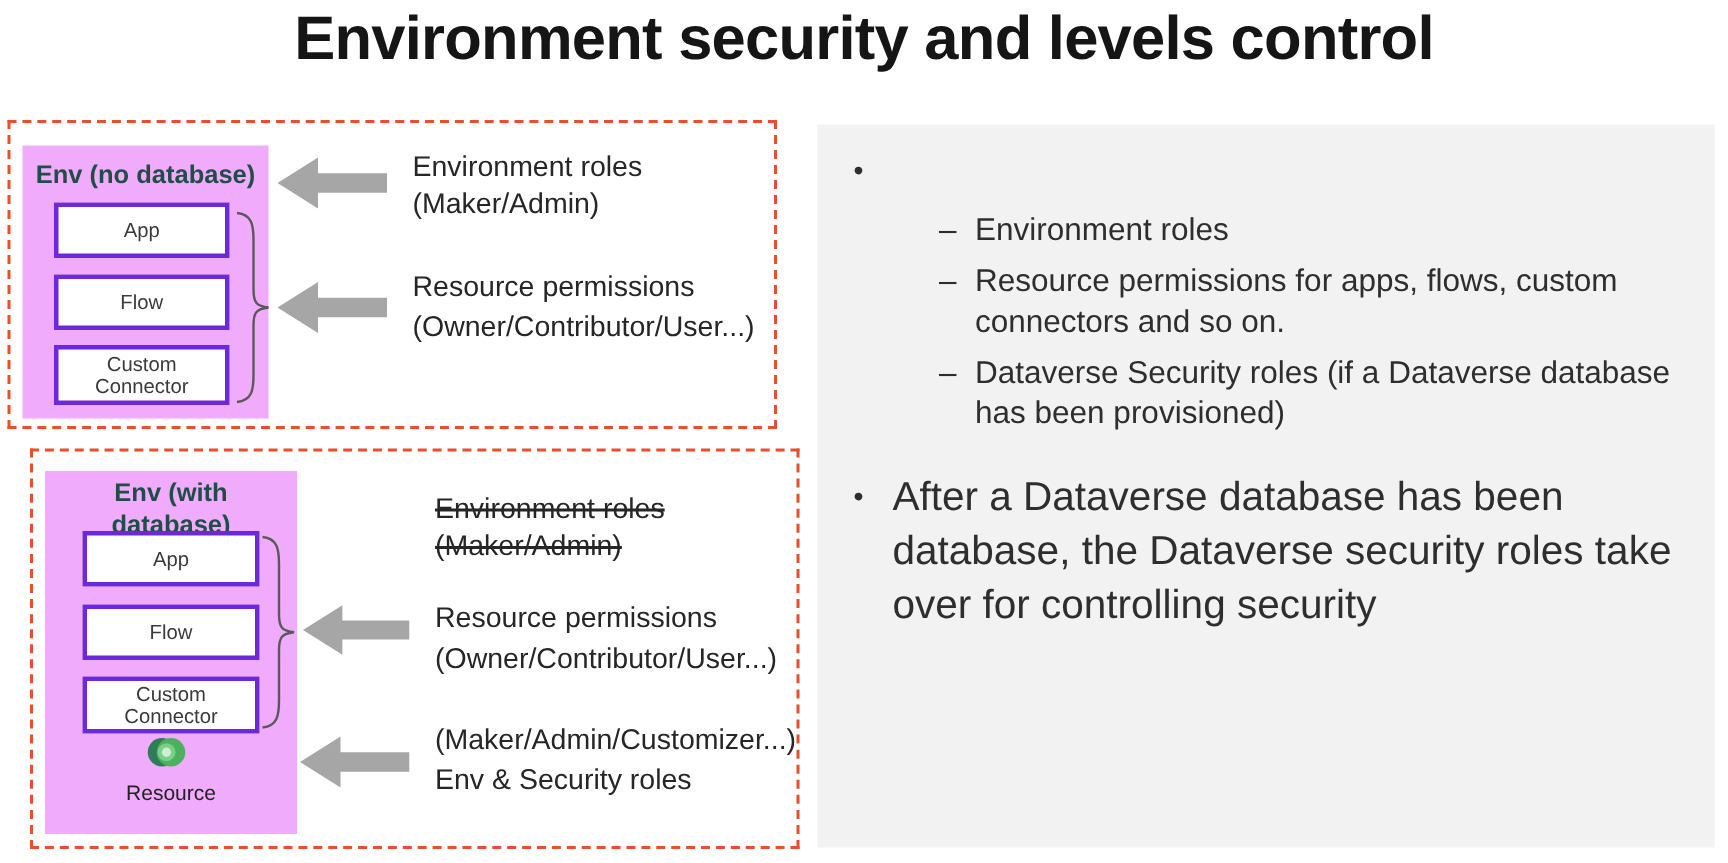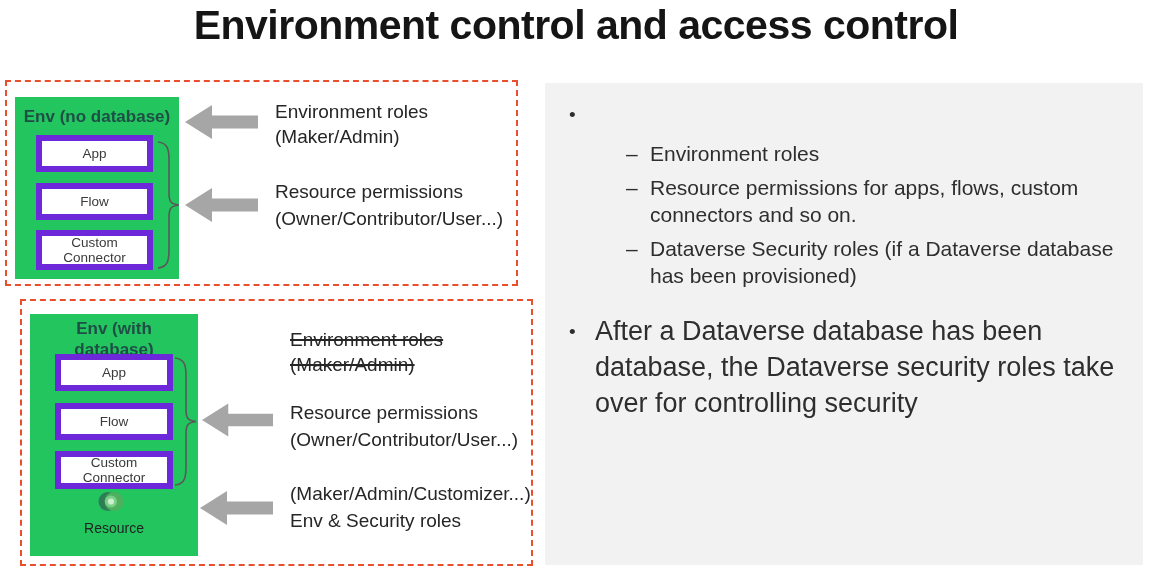--- a/index.html
+++ b/index.html
@@ -7,31 +7,31 @@
               font-family:"Liberation Sans", sans-serif; }
   #stage { position:relative; width:1152px; height:575px; background:#fff; }
 
   .page-title { position:absolute; left:0; top:2px; width:100%; text-align:center;
                 font-size:41px; font-weight:bold; color:#151515; letter-spacing:-0.5px; }
 
   .dash-box { position:absolute; border:2px dashed #E94F2C; background:#ffffff; }
   #box1 { left:5px; top:80px; width:513px; height:206px; }
   #box2 { left:20px; top:299px; width:513px; height:267px; }
 
-  .gray-panel { position:absolute; background:#22c55e; }
+  .gray-panel { position:absolute; background:#f0abfc; }
   #gray1 { left:8px; top:15px; width:164px; height:182px; }
   #gray2 { left:8px; top:13px; width:168px; height:242px; }
 
   .env-title { position:absolute; left:0; width:100%; text-align:center;
                font-weight:bold; font-size:17px; color:#1F4E46; line-height:21px; }
   #env1-title { top:9px; }
   #env2-title { top:4px; }
   #env2-title .wrap { width:112px; margin:0 auto; }
 
-  .wbox { position:absolute; background:#ffffff; border:6px solid #6d28d9;
+  .wbox { position:absolute; background:#ffffff; border:3px solid #6d28d9;
           display:flex; align-items:center; justify-content:center;
           font-size:13.5px; color:#3a3a3a; text-align:center; line-height:15px; }
   .wbox .txt { width:82px; }
   #gray1 .wbox { left:21px; width:117px; }
   #gray2 .wbox { left:25px; width:118px; }
 
   .brace { position:absolute; }
   .brace svg { display:block; }
   .brace path { stroke:#595959; stroke-width:1.6; fill:none; }
 
@@ -57,21 +57,21 @@
   .sublist { position:absolute; left:81px; top:57px; width:515px; }
   .sub { display:flex; font-size:21px; line-height:27px; color:#2e2e2e; margin-bottom:7px; }
   .sub .marker { flex:0 0 24px; }
   .sub .txt { width:490px; }
 </style>
 </head>
 <body>
 
 <div id="stage">
 
-  <div class="page-title">Environment control and access control</div>
+  <div class="page-title">Environment security and levels control</div>
 
   <div class="dash-box" id="box1">
     <div class="gray-panel" id="gray1">
       <div class="env-title" id="env1-title">Env (no database)</div>
       <div class="wbox" style="top:38px; height:37px;">
         <span class="txt">App</span>
       </div>
       <div class="wbox" style="top:86px; height:37px;">
         <span class="txt">Flow</span>
       </div>

